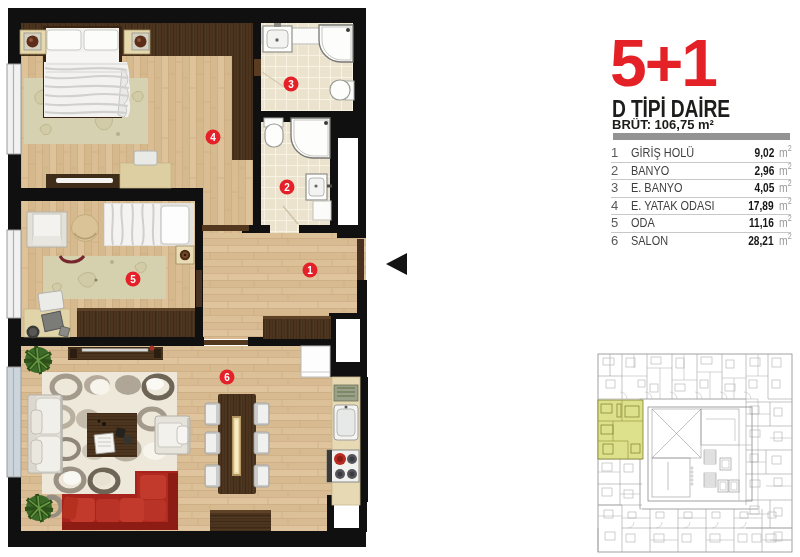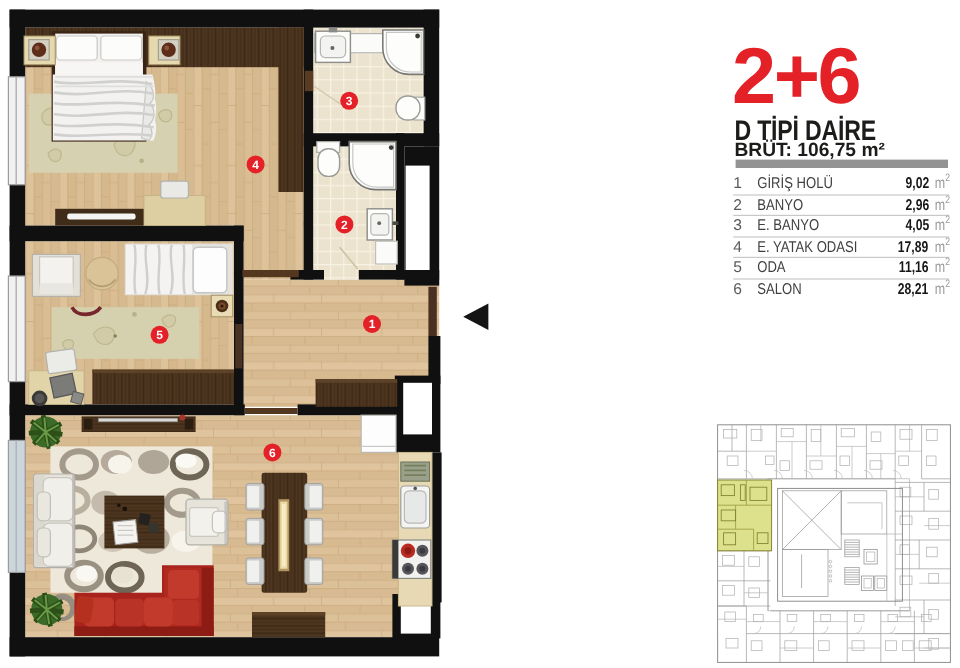--- a/index.html
+++ b/index.html
@@ -1,20 +1,20 @@
 <!DOCTYPE html>
 <html><head>
 <meta charset="utf-8">
 <style>
 html,body{margin:0;padding:0;background:#fff;}
 #page{position:relative;width:800px;height:557px;background:#fff;overflow:hidden;font-family:"Liberation Sans",sans-serif;}
 #plansvg{position:absolute;left:0;top:0;}
 .t21{position:absolute;left:610px;top:30px;font-size:66px;font-weight:bold;color:#e32127;letter-spacing:-2px;line-height:1;}
 .ttl{position:absolute;left:612px;top:96px;font-size:23.5px;font-weight:bold;color:#1c1c1a;letter-spacing:-0.2px;transform:scaleX(0.82);transform-origin:left top;white-space:nowrap;}
-.brut{position:absolute;left:612px;top:117px;font-size:16px;font-weight:bold;color:#1c1c1a;}
+.brut{position:absolute;left:612px;top:117px;font-size:13px;font-weight:bold;color:#1c1c1a;}
 .gbar{position:absolute;left:613px;top:133px;width:177px;height:7px;background:#939393;}
 #rooms{position:absolute;left:611px;top:145px;width:180px;font-size:13px;color:#3f3f3f;}
 #rooms .row{height:16.6px;line-height:16.6px;display:flex;border-bottom:1px solid #c8c8c8;}
 #rooms .row.last{border-bottom:none;}
 #rooms .num{width:20px;color:#5a5a5a;}
 #rooms .nm{flex:1;transform:scaleX(0.84);transform-origin:left center;white-space:nowrap;}
 #rooms .val{font-weight:bold;color:#161616;display:inline-block;transform:scaleX(0.78);transform-origin:right center;}
 #rooms .m2{color:#9a9a9a;width:15px;margin-left:2px;text-align:right;display:inline-block;transform:scaleX(0.8);transform-origin:right center;white-space:nowrap;}
 #rooms sup{font-size:9px;vertical-align:6px;line-height:0;}
 </style>
@@ -567,21 +567,21 @@
 <path d="M598,421h45 M622,400v21 M598,441h30 M628,441v18 M613,421v20" stroke="#9c9c40" stroke-width="0.7" fill="none"></path>
 <rect x="601" y="404" width="11" height="9" fill="none" stroke="#7e7e30" stroke-width="0.7"></rect>
 <rect x="617" y="404" width="4" height="13" fill="none" stroke="#7e7e30" stroke-width="0.7"></rect>
 <rect x="601" y="425" width="12" height="9" fill="none" stroke="#7e7e30" stroke-width="0.7"></rect>
 <rect x="603" y="444" width="10" height="10" fill="none" stroke="#7e7e30" stroke-width="0.7"></rect>
 <rect x="631" y="444" width="9" height="9" fill="none" stroke="#7e7e30" stroke-width="0.7"></rect>
 <rect x="625" y="406" width="14" height="11" fill="none" stroke="#7e7e30" stroke-width="0.7"></rect>
 </g>
 </svg>
 
-<div class="t21">2+6</div>
+<div class="t21">5+1</div>
 
 <div class="ttl">D TİPİ DAİRE</div>
 
 <div class="brut">BRÜT: 106,75 m²</div>
 
 <div class="gbar"></div>
 
 <div id="rooms">
 <div class="row">
         <span class="num">1</span>

